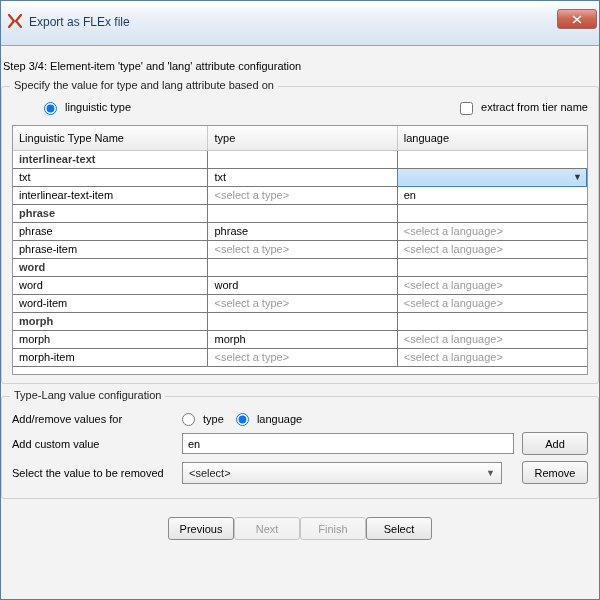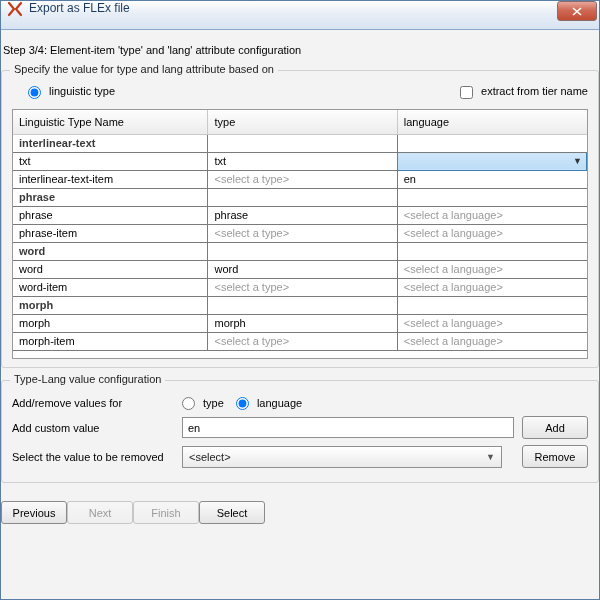--- a/index.html
+++ b/index.html
@@ -1,26 +1,26 @@
 <!DOCTYPE html>
 <html><head>
 <meta charset="utf-8">
 <style>
   html,body{margin:0;padding:0;font-family:"Segoe UI",Tahoma,sans-serif;font-size:11px;color:#000;background:#fff}
   .window{width:600px;height:600px;border:1px solid #5a7ea3;box-sizing:border-box;background:#fff;display:flex;flex-direction:column}
-  .titlebar{height:28px;background:linear-gradient(#fdfefe,#e8eef6 45%,#d7e4f2);border-bottom:1px solid #8ba8c6;display:flex;align-items:flex-start;padding:0 2px 0 6px}
+  .titlebar{height:28px;background:linear-gradient(#fdfefe,#e8eef6 45%,#d7e4f2);border-bottom:1px solid #8ba8c6;display:flex;align-items:flex-end;padding:0 2px 16px 6px}
   .titlebar .app-icon{width:16px;height:16px;margin-right:6px;display:flex;align-items:center;justify-content:center;color:#c23a17;font-weight:bold;font-size:13px}
   .titlebar .title{flex:1;font-size:12px;color:#1d3a5f}
   .close-btn{width:38px;height:18px;border:1px solid #8e6b6b;border-radius:3px;background:linear-gradient(#e9a69a,#cf6a56 45%,#c24b33);display:flex;align-items:center;justify-content:center;color:#fff}
   .close-btn svg{display:block}
   .body{flex:1;padding:12px 0 10px;display:flex;flex-direction:column;box-sizing:border-box;background:#f3f3f3}
   .step-label{font-size:11px;margin:2px 0 14px 2px;color:#000}
   .groupbox{border:1px solid #d0d0d0;border-radius:3px;padding:10px 10px 8px;background:#f3f3f3;position:relative;margin-bottom:12px}
   .groupbox>.legend{position:absolute;top:-8px;left:8px;background:#f3f3f3;padding:0 4px;font-size:11px;color:#222}
-  .radio-row{display:flex;align-items:center;margin:4px 0 10px 16px}
+  .radio-row{display:flex;align-items:center;margin:4px 0 10px 32px}
   .radio-row .spacer{flex:1}
   input[type=radio],input[type=checkbox]{margin:0 5px 0 0;vertical-align:middle}
   label{vertical-align:middle}
   .table-wrap{border:1px solid #999;background:#fff;height:248px;overflow:hidden}
   table{border-collapse:collapse;width:100%;table-layout:fixed}
   th{background:linear-gradient(#fdfdfd,#ececec);border:1px solid #c9c9c9;border-top:none;font-weight:normal;text-align:left;padding:3px 6px;font-size:11px;height:18px}
   th:first-child{border-left:none}
   th:last-child{border-right:none}
   td{border:1px solid #7a7a7a;padding:1px 6px;height:15px;font-size:11px;background:#fff;overflow:hidden;white-space:nowrap}
   td:first-child{border-left:none}
@@ -30,21 +30,21 @@
   .active-cell{background:linear-gradient(#cfe7fb,#bcdcf6);border:1px solid #3c7fb1!important;position:relative}
   .active-cell .chev{position:absolute;right:4px;top:50%;transform:translateY(-50%);font-size:9px;color:#333}
   .table-pad{height:42px;background:#fff}
   .cfg-row{display:flex;align-items:center;margin:6px 0}
   .cfg-row .lab{width:170px}
   .win-btn{height:23px;min-width:66px;padding:0 10px;border:1px solid #8a8a8a;border-radius:3px;background:linear-gradient(#fafafa,#e5e5e5);font-family:Liberation Sans, sans-serif;font-size:11px;color:#000}
   .win-btn:disabled{color:#9b9b9b;border-color:#c6c6c6;background:linear-gradient(#f6f6f6,#efefef)}
   .text-input{height:21px;border:1px solid #8f8f8f;background:#fff;padding:0 5px;font-family:inherit;font-size:11px;box-sizing:border-box}
   .select-input{height:22px;border:1px solid #8f8f8f;background:linear-gradient(#fff,#eaeaea);padding:0 18px 0 6px;font-family:inherit;font-size:11px;box-sizing:border-box;position:relative;display:flex;align-items:center;color:#222}
   .select-input .chev{position:absolute;right:6px;top:50%;transform:translateY(-50%);font-size:9px;color:#555}
-  .footer{display:flex;justify-content:flex-start;gap:0;padding:6px 0 2px}
+  .footer{display:flex;justify-content:center;gap:0;padding:6px 0 2px}
   col.c1{width:34%}
   col.c2{width:33%}
   col.c3{width:33%}
 </style>
 </head>
 <body>
 
 <div class="window">
 
   <div class="titlebar">

